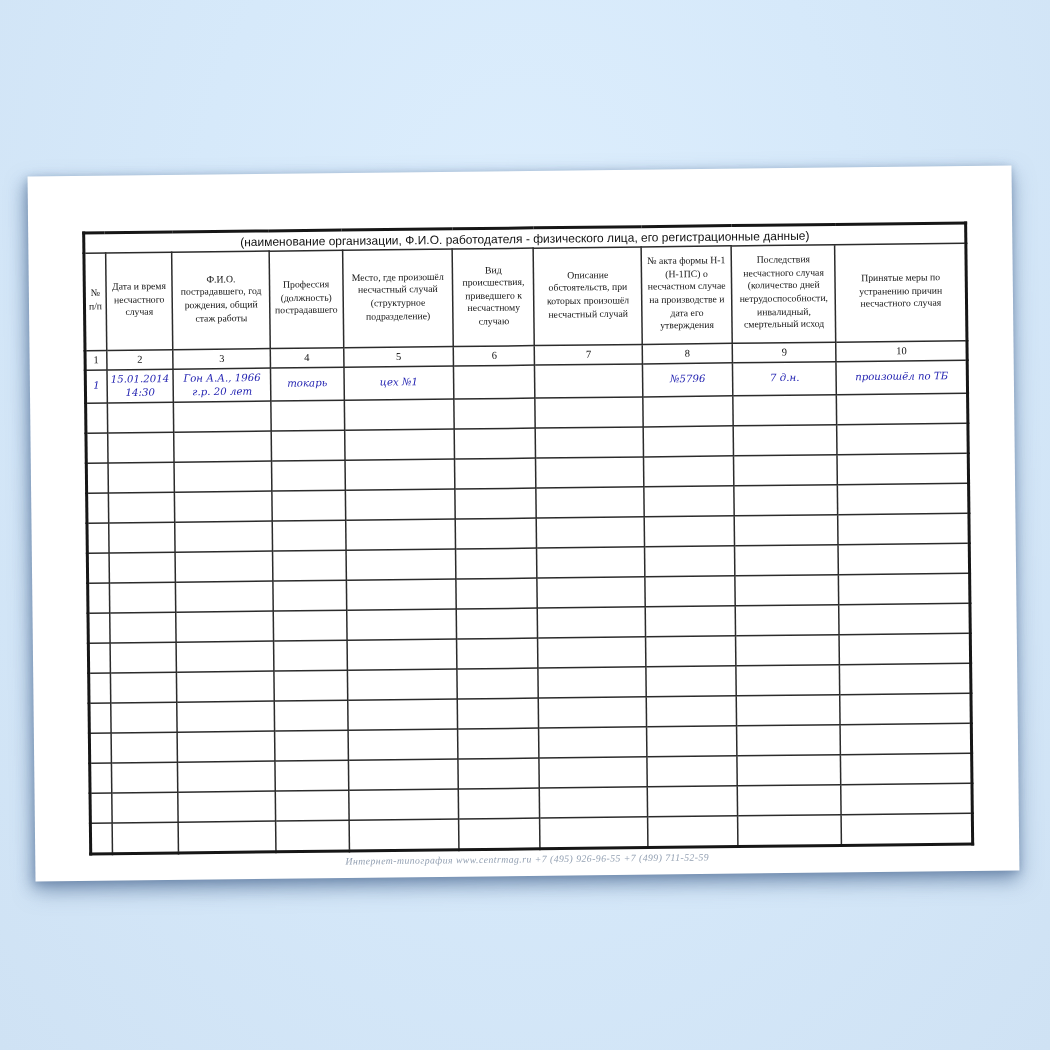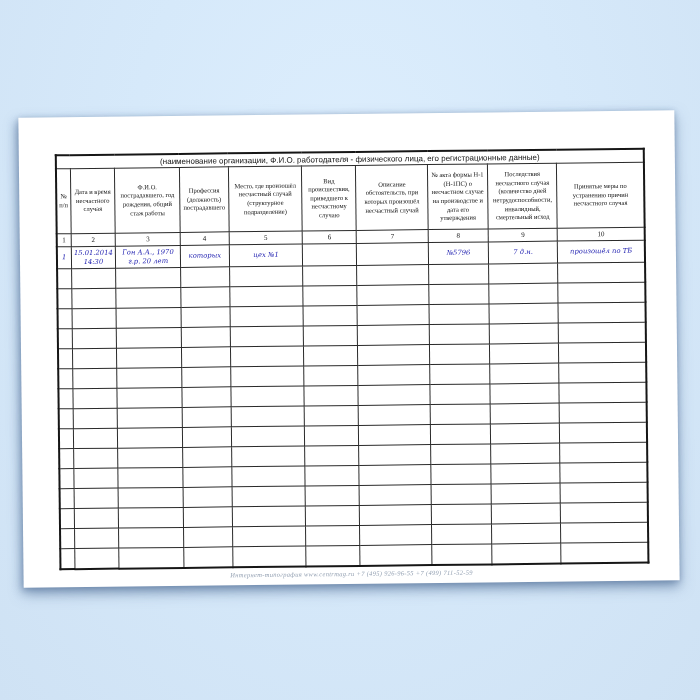--- a/index.html
+++ b/index.html
@@ -91,22 +91,22 @@
             <td>6</td>
             <td>7</td>
             <td>8</td>
             <td>9</td>
             <td>10</td>
           </tr>
           <tr class="data-row">
             <td>1</td>
             <td>15.01.2014
 14:30</td>
-            <td>Гон А.А., 1970 г.р. 20 лет</td>
-            <td>которых</td>
+            <td>Гон А.А., 1966 г.р. 20 лет</td>
+            <td>токарь</td>
             <td>цех №1</td>
             <td></td>
             <td></td>
             <td>№5796</td>
             <td>7 д.н.</td>
             <td>произошёл по ТБ</td>
           </tr>
           <tr class="empty-row">
             <td></td>
             <td></td>

